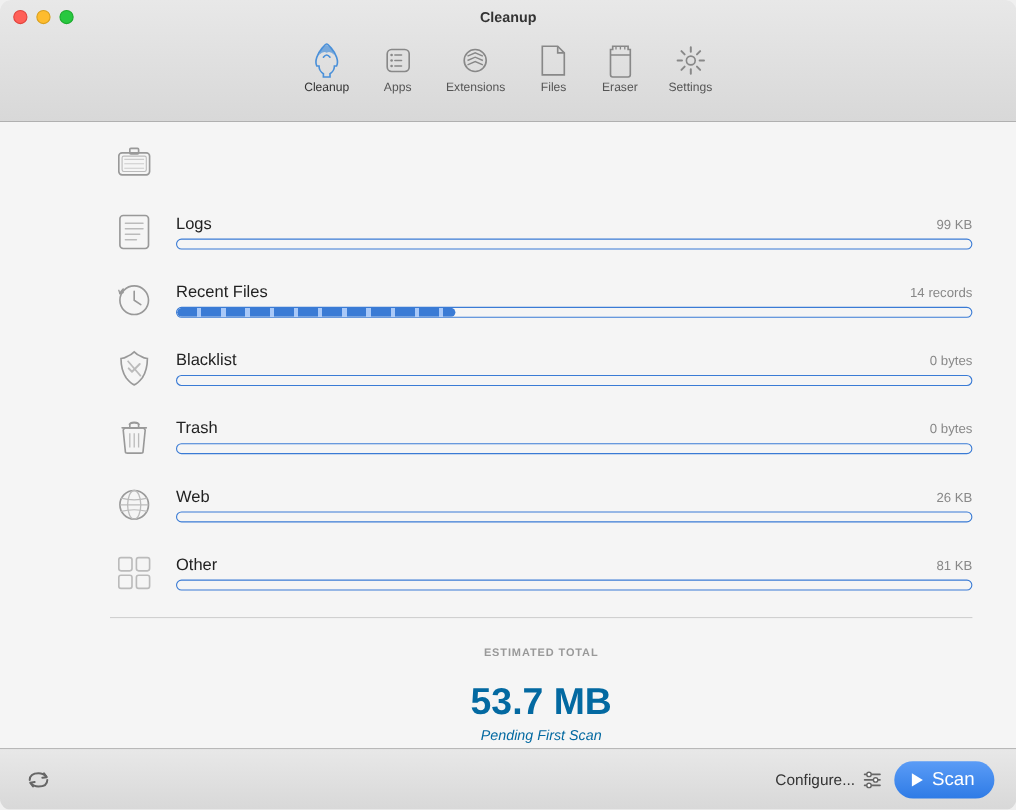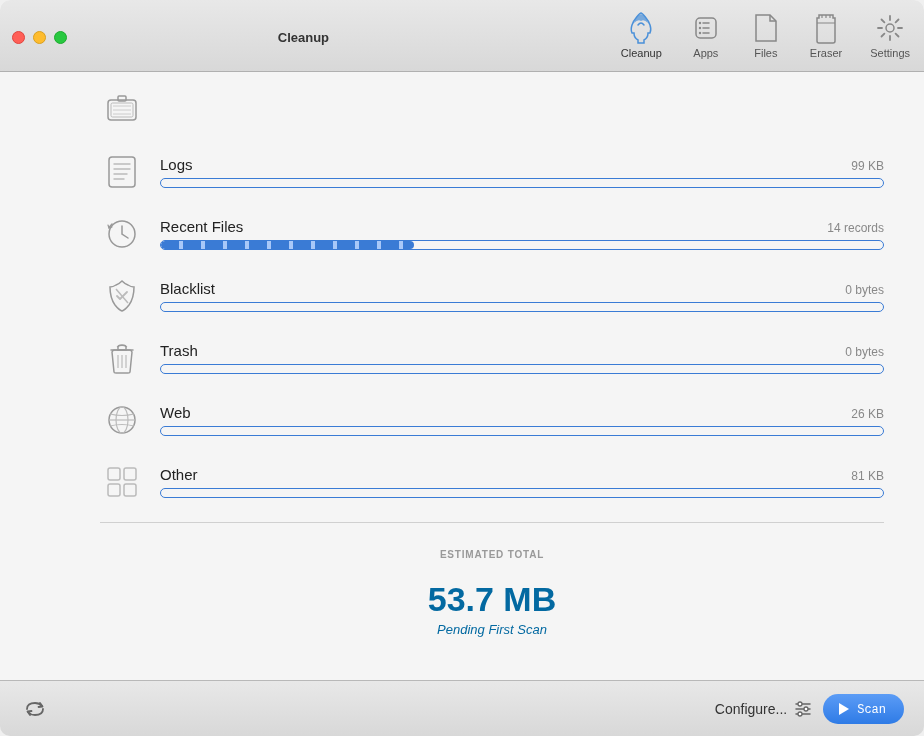--- a/index.html
+++ b/index.html
@@ -13,23 +13,23 @@
       border-radius: 10px;
       display: flex;
       flex-direction: column;
     }
 
     
     .titlebar {
       background: linear-gradient(to bottom, #e8e8e8, #d8d8d8);
       border-bottom: 1px solid #b0b0b0;
       display: flex;
-      flex-direction: row;
-      align-items: center;
-      padding-bottom: 0;
+      flex-direction: column;
+      align-items: center;
+      padding-bottom: 12px;
       border-radius: 10px 10px 0 0;
     }
 
     .titlebar-top {
       width: 100%;
       display: flex;
       align-items: center;
       justify-content: center;
       padding: 8px 0 4px 0;
       position: relative;
@@ -245,31 +245,30 @@
       font-size: 14px;
       color: #333;
       cursor: pointer;
       background: none;
       border: none;
       margin-left: 44px;
     }
 
     .scan-btn {
       display: flex;
-      align-items: flex-end;
+      align-items: center;
       gap: 6px;
       background: linear-gradient(to bottom, #5b9cf6, #2e7be6);
       color: white;
       border: none;
       border-radius: 20px;
       padding: 7px 18px 7px 14px;
-      font-size: 12px;
+      font-size: 17px;
       font-weight: 500;
       cursor: pointer;
-      font-family: Liberation Mono, monospace;
     }
 
     .scan-btn svg {
       fill: white;
     }
 
     
     svg {
       display: block;
     }
@@ -306,20 +305,31 @@
           <rect x="5" y="5" width="20" height="20" rx="4" fill="none" stroke="#888" stroke-width="1.5"></rect>
           <path d="M12 10 L18 10 M12 15 L18 15 M12 20 L18 20" stroke="#888" stroke-width="1.5" stroke-linecap="round"></path>
           <circle cx="9" cy="10" r="1.2" fill="#888"></circle>
           <circle cx="9" cy="15" r="1.2" fill="#888"></circle>
           <circle cx="9" cy="20" r="1.2" fill="#888"></circle>
         </svg>
       </div>
       <span class="toolbar-label">Apps</span>
     </div>
 
+    <div class="toolbar-item">
+      <div class="toolbar-icon">
+        <svg width="30" height="30" viewBox="0 0 30 30">
+          <circle cx="15" cy="15" r="10" fill="none" stroke="#888" stroke-width="1.5"></circle>
+          <path d="M8 11 L15 8 L22 11" fill="none" stroke="#888" stroke-width="1.3"></path>
+          <path d="M8 15 L15 12 L22 15" fill="none" stroke="#888" stroke-width="1.3"></path>
+          <path d="M8 19 L15 16 L22 19" fill="none" stroke="#888" stroke-width="1.3"></path>
+        </svg>
+      </div>
+      <span class="toolbar-label">Extensions</span>
+    </div>
 
     <div class="toolbar-item">
       <div class="toolbar-icon">
         <svg width="28" height="32" viewBox="0 0 28 32">
           <path d="M4 3 L18 3 L24 9 L24 29 L4 29 Z" fill="none" stroke="#888" stroke-width="1.5"></path>
           <path d="M18 3 L18 9 L24 9" fill="none" stroke="#888" stroke-width="1.5"></path>
         </svg>
       </div>
       <span class="toolbar-label">Files</span>
     </div>

